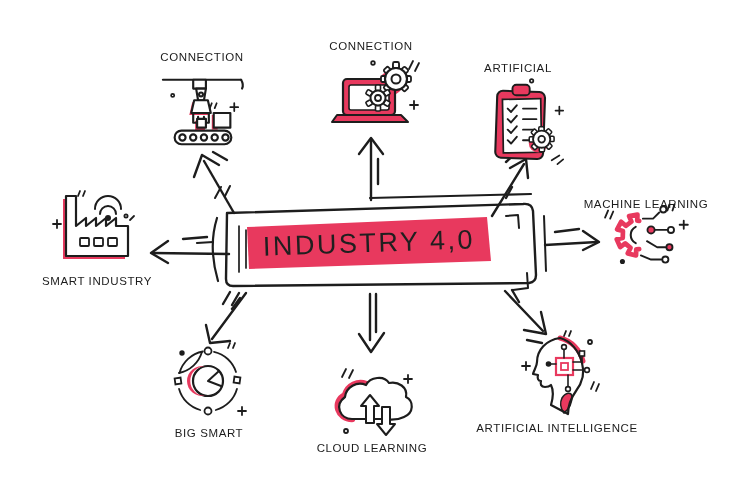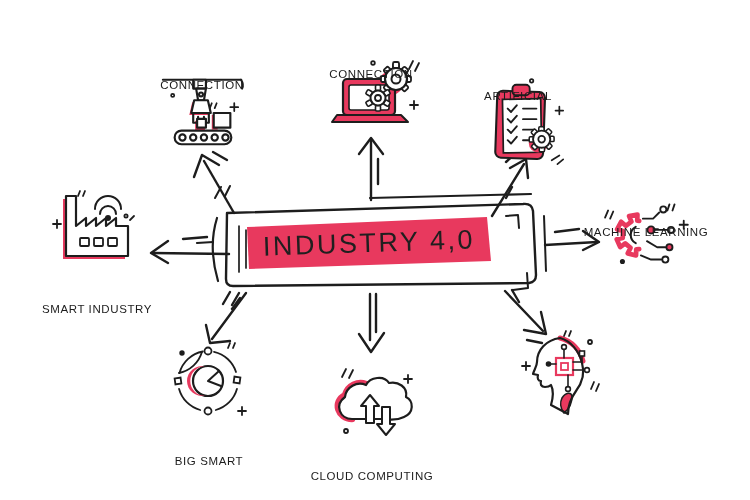--- a/index.html
+++ b/index.html
@@ -1,20 +1,20 @@
 <!DOCTYPE html>
 <html><head>
 <meta charset="utf-8">
 <style>
   html,body{margin:0;padding:0;background:#ffffff;}
   .stage{position:relative;width:750px;height:500px;background:#ffffff;overflow:hidden;
          font-family:"Liberation Sans",sans-serif;color:#1d1d1d;}
   .abs{position:absolute;}
   .label{position:absolute;transform:translateX(-50%);white-space:nowrap;
-         font-size:11.5px;letter-spacing:.6px;color:#1c1c1c;font-weight:500;margin-top:28px;}
+         font-size:11.5px;letter-spacing:.6px;color:#1c1c1c;font-weight:500;}
   .node{position:absolute;}
   svg{display:block;overflow:visible;}
   text.banner-title{font-family:"Liberation Sans",sans-serif;font-size:27px;
          letter-spacing:2.5px;fill:#1f1f1f;font-weight:500;}
 </style>
 </head>
 <body>
 
 <div class="stage">
 
@@ -270,37 +270,38 @@
           <circle cx="58" cy="61" r="2.4" fill="#ffffff"></circle>
       </g>
       <g stroke="#1d1d1d" stroke-width="1.8" fill="none" stroke-linecap="round">
         <path d="M56,3 l-2,5 M61,3 l-2,5"></path>
         <circle cx="80" cy="14" r="2"></circle>
         <path d="M12,38 h8 M16,34 v8"></path>
         <path d="M84,54 l-3,7 M89,56 l-3,7"></path>
       </g>
     </svg>
   </div>
+  <div class="label" style="left:557px;top:422px">ARTIFICIAL INTELLIGENCE</div>
 
   <div class="node" style="left:326px;top:356px">
     <svg width="94" height="86" viewBox="0 0 94 84">
       <path d="M26,62 C12,62 6,45 19,38 C22,28 32,24 40,27" fill="none" stroke="#E8395E" stroke-width="6.5" stroke-linecap="round"></path>
       <path d="M26,62 C14,62 8,48 19,40 C20,30 31,24 40,28 C44,20 58,18 63,26 C72,24 82,30 80,40 C88,44 88,56 78,60 C72,63 64,63 58,62 L26,62 Z" fill="#ffffff" stroke="#1d1d1d" stroke-width="2.2" stroke-linecap="round" stroke-linejoin="round"></path>
       <g fill="#ffffff" stroke="#1d1d1d" stroke-width="2" stroke-linejoin="round">
         <path d="M44,38 L35,49 L40,49 L40,66 L48,66 L48,49 L53,49 Z"></path>
         <path d="M60,78 L51,67 L56,67 L56,50 L64,50 L64,67 L69,67 Z"></path>
       </g>
       <g stroke="#1d1d1d" stroke-width="1.8" fill="none" stroke-linecap="round">
         <path d="M20,12 l-4,8 M27,13 l-4,8"></path>
         <path d="M78,22 h8 M82,18 v8"></path>
         <circle cx="20" cy="74" r="2"></circle>
       </g>
     </svg>
   </div>
-  <div class="label" style="left:372px;top:442px">CLOUD COMPUTING</div>
+  <div class="label" style="left:372px;top:442px">CLOUD LEARNING</div>
 
   <div class="node" style="left:160px;top:336px">
     <svg width="96" height="92" viewBox="0 0 96 90">
       <g stroke="#1d1d1d" stroke-width="1.8" fill="none" stroke-linecap="round">
         <path d="M77,36 A30,30 0 0 1 54,14.8" transform="scale(-1,1) translate(-96,0)"></path>
         <path d="M76,35 A30,30 0 0 0 54,14.8"></path>
         <path d="M42.8,14.5 A30,30 0 0 0 19.5,36"></path>
         <path d="M19,51.8 A30,30 0 0 0 40.2,73"></path>
         <path d="M55.8,73 A30,30 0 0 0 77,51.8"></path>
       </g>

